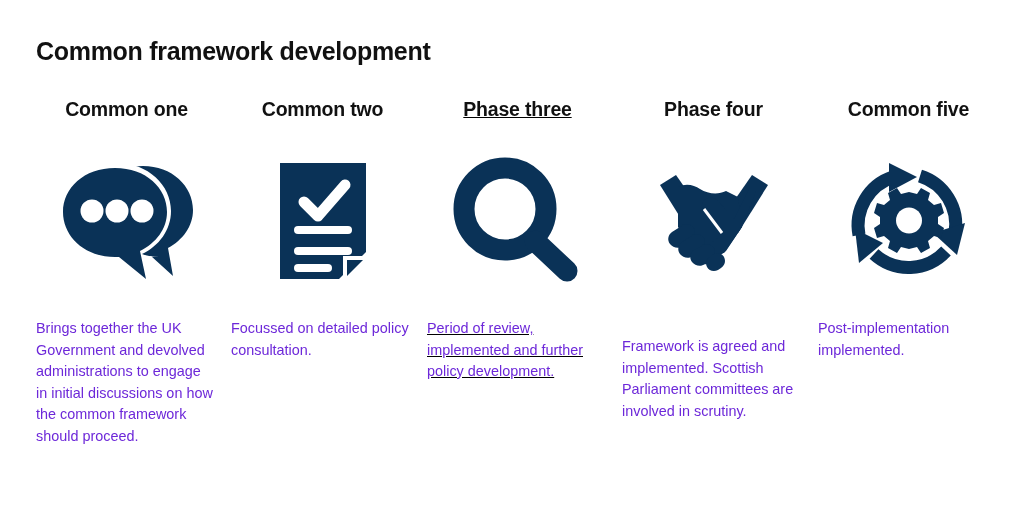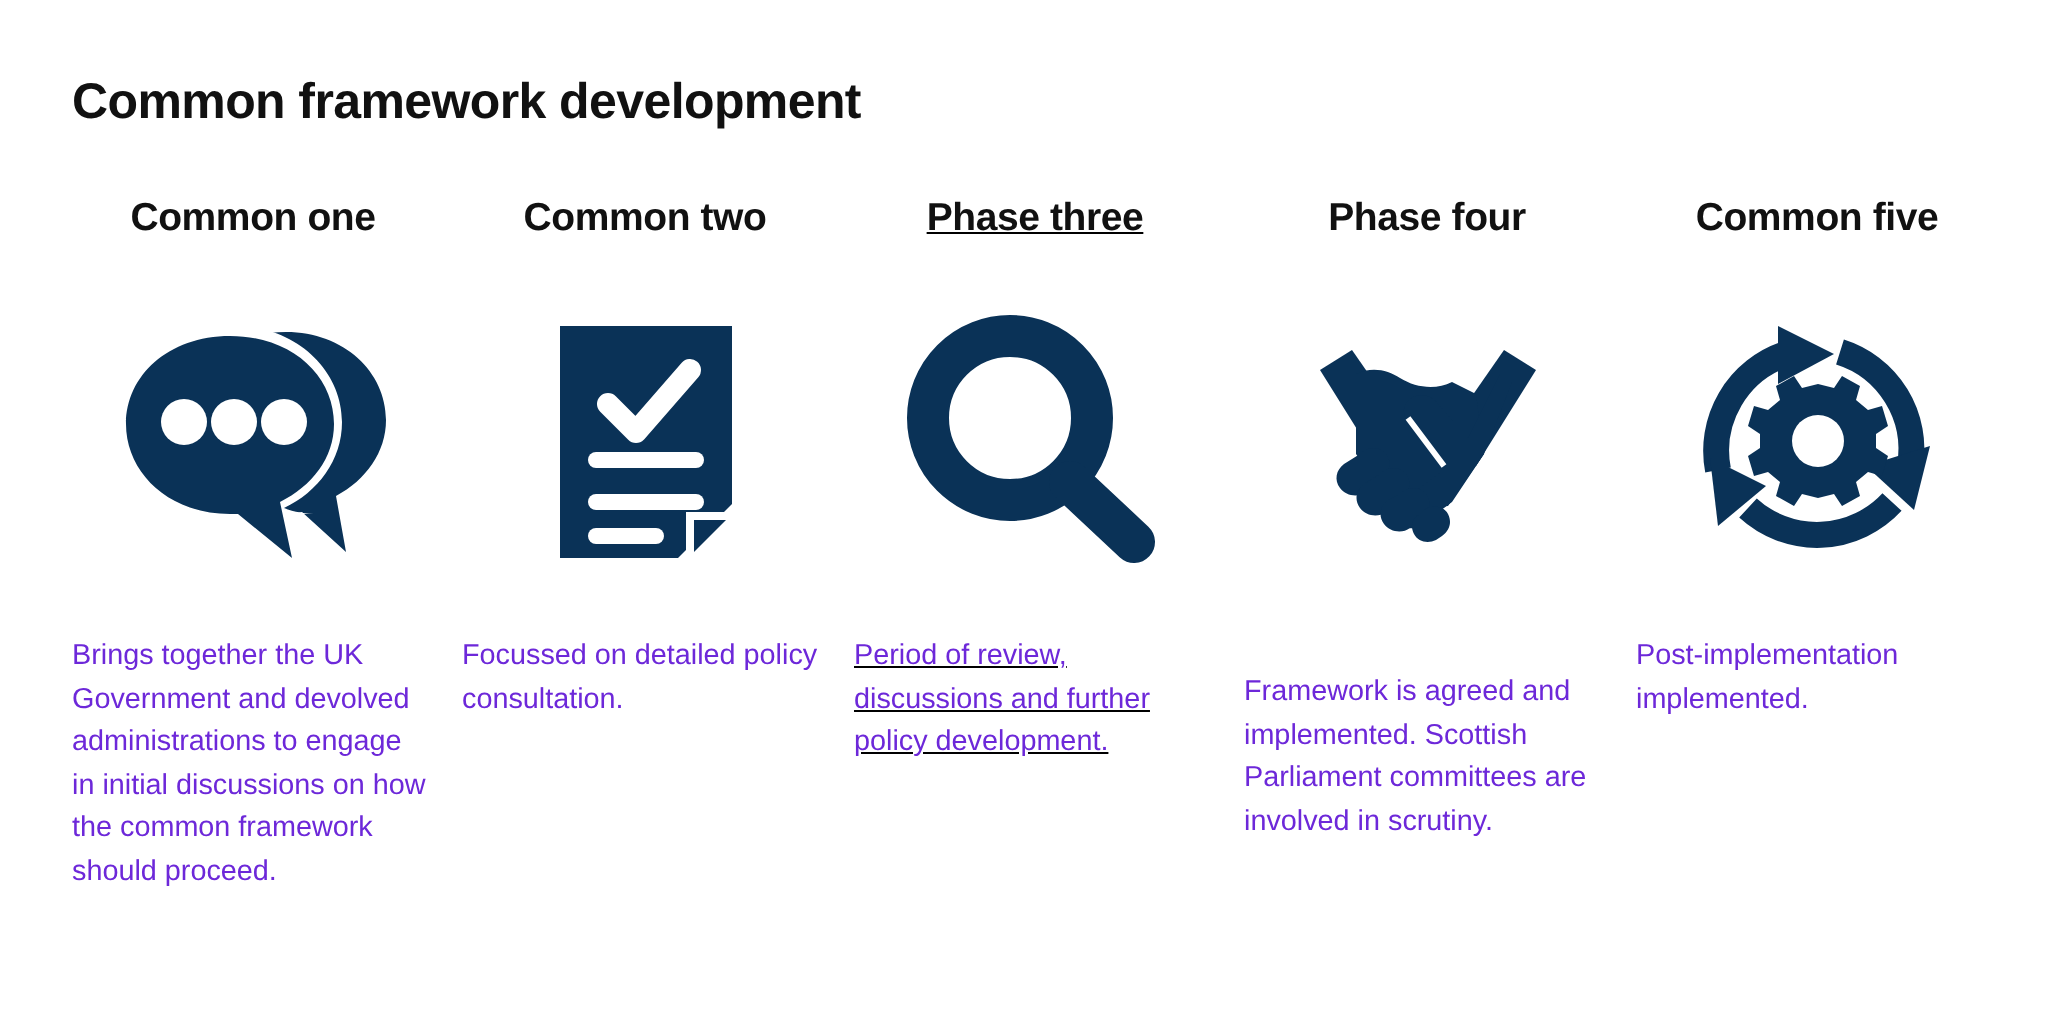--- a/index.html
+++ b/index.html
@@ -137,21 +137,21 @@
     </div>
 
     <div class="phase phase-3">
       <div class="phase-heading">Phase three</div>
       <div class="phase-icon">
         <svg width="130" height="128" viewBox="0 0 130 128" fill="none">
           <circle cx="52" cy="52" r="41" stroke="#0a3257" stroke-width="21" fill="none"></circle>
           <line x1="82" y1="84" x2="114" y2="114" stroke="#0a3257" stroke-width="21" stroke-linecap="round"></line>
         </svg>
       </div>
-      <div class="phase-body">Period of review, discussions and further policy development.</div>
+      <div class="phase-body">Period of review, implemented and further policy development.</div>
     </div>
 
     <div class="phase phase-4">
       <div class="phase-heading">Phase four</div>
       <div class="phase-icon">
         <svg width="152" height="104" viewBox="0 0 152 104" fill="none">
 
           <path d="M22 16 L38 6 L70 52 L52 64 Z" fill="#0a3257"></path>
 
           <path d="M114 6 L130 16 L100 64 L82 52 Z" fill="#0a3257"></path>

